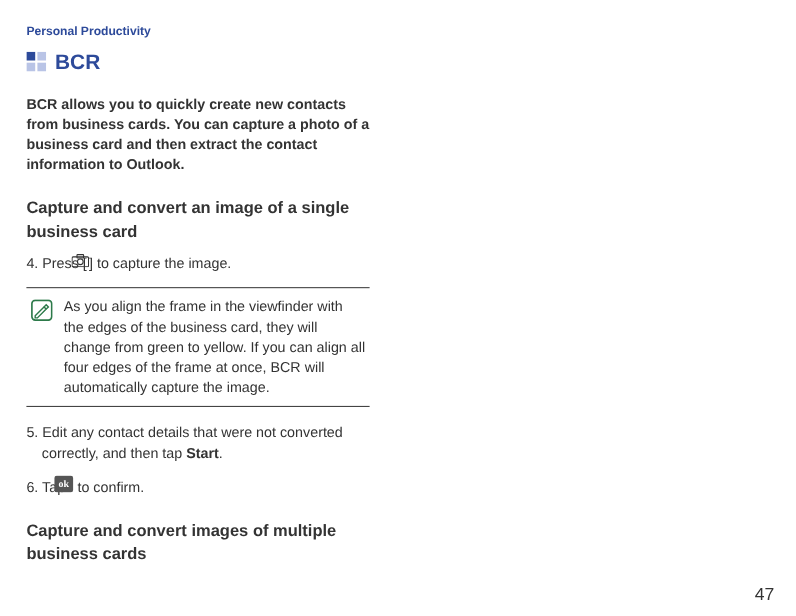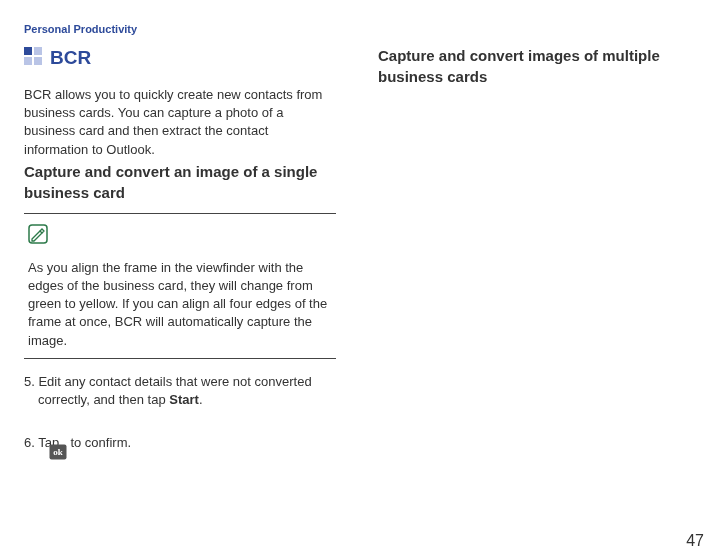--- a/index.html
+++ b/index.html
@@ -37,21 +37,22 @@
   .section-icon {
     display: inline-block;
     flex-shrink: 0;
   }
   .section-title h2 {
     font-size: 19px;
     font-weight: bold;
     color: #2d4a9a;
   }
   .intro {
-    margin-bottom: 2px;
+    margin-bottom: 20px;
+    font-weight: bold;
   }
   .subhead {
     font-size: 15px;
     font-weight: bold;
     margin-bottom: 10px;
     break-after: avoid;
   }
   .step {
     margin-bottom: 12px;
     padding-left: 14px;
@@ -65,35 +66,33 @@
     top: -1px;
   }
   .tipbox {
     border-top: 1px solid #444;
     border-bottom: 1px solid #444;
     padding: 8px 4px 8px 4px;
     margin: 4px 0 14px 0;
     display: flex;
     gap: 10px;
     break-inside: avoid;
-    flex-direction: column;
   }
   .tip-icon {
     flex-shrink: 0;
     margin-top: 2px;
   }
   .tip-text {
     flex: 1;
   }
   .ok-icon {
     display:inline-block;
     vertical-align: middle;
     position: relative;
     top: -1px;
-    margin-top: 24px;
   }
   .pagenum {
     position: absolute;
     bottom: 8px;
     right: 20px;
     font-size: 16px;
   }
   .arrow { font-family: Arial, sans-serif; }
 </style>
 </head>
@@ -115,20 +114,29 @@
     <h2>BCR</h2>
   </div>
 
   <p class="intro">BCR allows you to quickly create new contacts from business cards. You can capture a photo of a business card and then extract the contact information to Outlook.</p>
 
   <p class="subhead">Capture and convert an image of a single business card</p>
 
 
 
 
+  <p class="step">
+    <span>4. Press [</span><span class="cam-icon">
+      <svg width="16" height="12" viewBox="0 0 16 12">
+        <rect x="0.5" y="2.5" width="15" height="9" rx="1" fill="none" stroke="#333" stroke-width="1"></rect>
+        <rect x="5" y="0.5" width="6" height="3" rx="0.5" fill="none" stroke="#333" stroke-width="1"></rect>
+        <circle cx="8" cy="7" r="2.6" fill="none" stroke="#333" stroke-width="1"></circle>
+      </svg>
+    </span><span>] to capture the image.</span>
+  </p>
 
   <div class="tipbox">
     <span class="tip-icon">
       <svg width="20" height="20" viewBox="0 0 20 20">
         <rect x="1" y="1" width="18" height="18" rx="3" fill="none" stroke="#2d7a4a" stroke-width="1.5"></rect>
         <path d="M4 15 L12 7 L14 9 L6 17 L4 17 Z" fill="none" stroke="#2d7a4a" stroke-width="1.3"></path>
         <path d="M12 7 L14 5 L16 7 L14 9" fill="none" stroke="#2d7a4a" stroke-width="1.3"></path>
       </svg>
     </span>
     <div class="tip-text">As you align the frame in the viewfinder with the edges of the business card, they will change from green to yellow. If you can align all four edges of the frame at once, BCR will automatically capture the image.</div>

